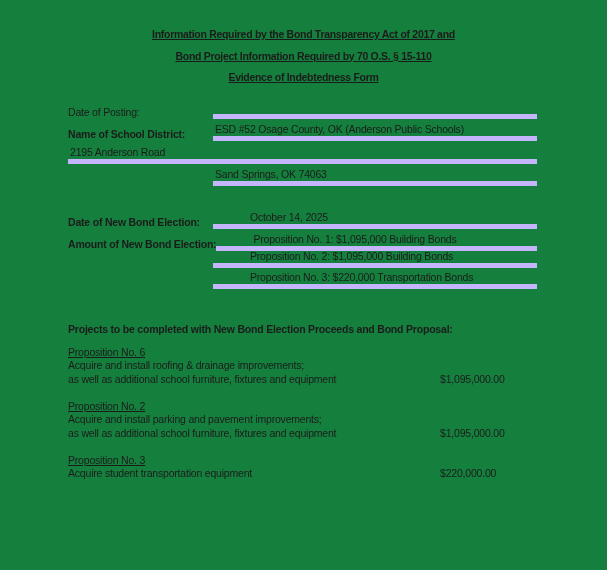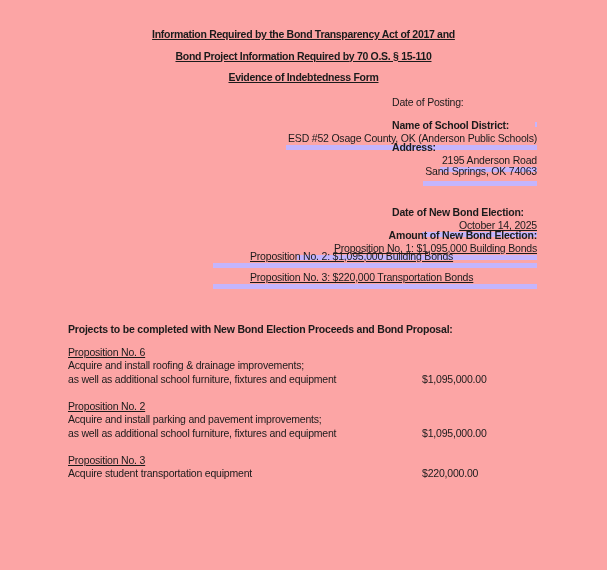--- a/index.html
+++ b/index.html
@@ -1,19 +1,19 @@
 <!DOCTYPE html>
 <html><head>
 <meta charset="utf-8">
 <style>
   html,body { margin:0; padding:0; background:#ffffff; }
   .page {
     position:relative;
     width:607px; height:570px;
-    background:#fca5a5;
+    background:#15803d;
     color:#1b1b1b;
     font-family:"Liberation Sans", sans-serif;
     font-size:10.5px;
     letter-spacing:-0.2px;
     overflow:hidden;
   }
   .b { font-weight:bold; }
   .u { text-decoration:underline; }
 
   
@@ -22,37 +22,37 @@
     text-align:center; font-weight:bold; line-height:21.5px;
     letter-spacing:-0.3px;
   }
 
   
   .sec { position:absolute; left:68px; right:70px; }
   .sec-identity { top:96px; }
   .sec-election { top:206px; }
 
   .frow { display:flex; align-items:flex-end; }
-  .h22 { height:22.5px;flex-direction:column; }
+  .h22 { height:22.5px; }
   .h16 { height:16.5px; }
   .h21 { height:21px; }
   .flabel { min-width:145px; padding-bottom:1px; white-space:nowrap; }
   .fline {
     flex:1; border-bottom:5px solid #c4b5fd;
     padding-bottom:1px; white-space:nowrap;
   }
   .fval { padding-left:2px; }
-  .fval-indent { padding-left:37px;text-decoration:underline; }
+  .fval-indent { padding-left:37px; }
 
   
   .sec-projects { top:323px; }
   .proj-heading { margin:0 0 9px 0; line-height:13.5px; }
   .proj { margin-bottom:13.5px; line-height:13.5px; }
   .proj-line { position:relative; }
-  .amount { position:absolute; left:354px; top:0; white-space:nowrap; }
+  .amount { position:absolute; left:372px; top:0; white-space:nowrap; }
 </style>
 </head>
 <body>
 
 <div class="page">
 
   <div class="doc-title">
     <div><span class="u">Information Required by the Bond Transparency Act of 2017 and</span></div>
     <div><span class="u">Bond Project Information Required by 70 O.S. § 15-110</span></div>
     <div><span class="u">Evidence of Indebtedness Form</span></div>
@@ -61,21 +61,20 @@
   <div class="sec sec-identity">
     <div class="frow h22">
       <span class="flabel">Date of Posting:</span>
       <span class="fline"><span class="fval"></span></span>
     </div>
     <div class="frow h22">
       <span class="flabel b">Name of School District:</span>
       <span class="fline"><span class="fval">ESD #52 Osage County, OK (Anderson Public Schools)</span></span>
     </div>
     <div class="frow h22">
-      <span class="flabel b">Address:</span>
       <span class="fline"><span class="fval">2195 Anderson Road</span></span>
     </div>
     <div class="frow h22">
       <span class="flabel"></span>
       <span class="fline"><span class="fval">Sand Springs, OK 74063</span></span>
     </div>
   </div>
 
   <div class="sec sec-election">
     <div class="frow h22">

